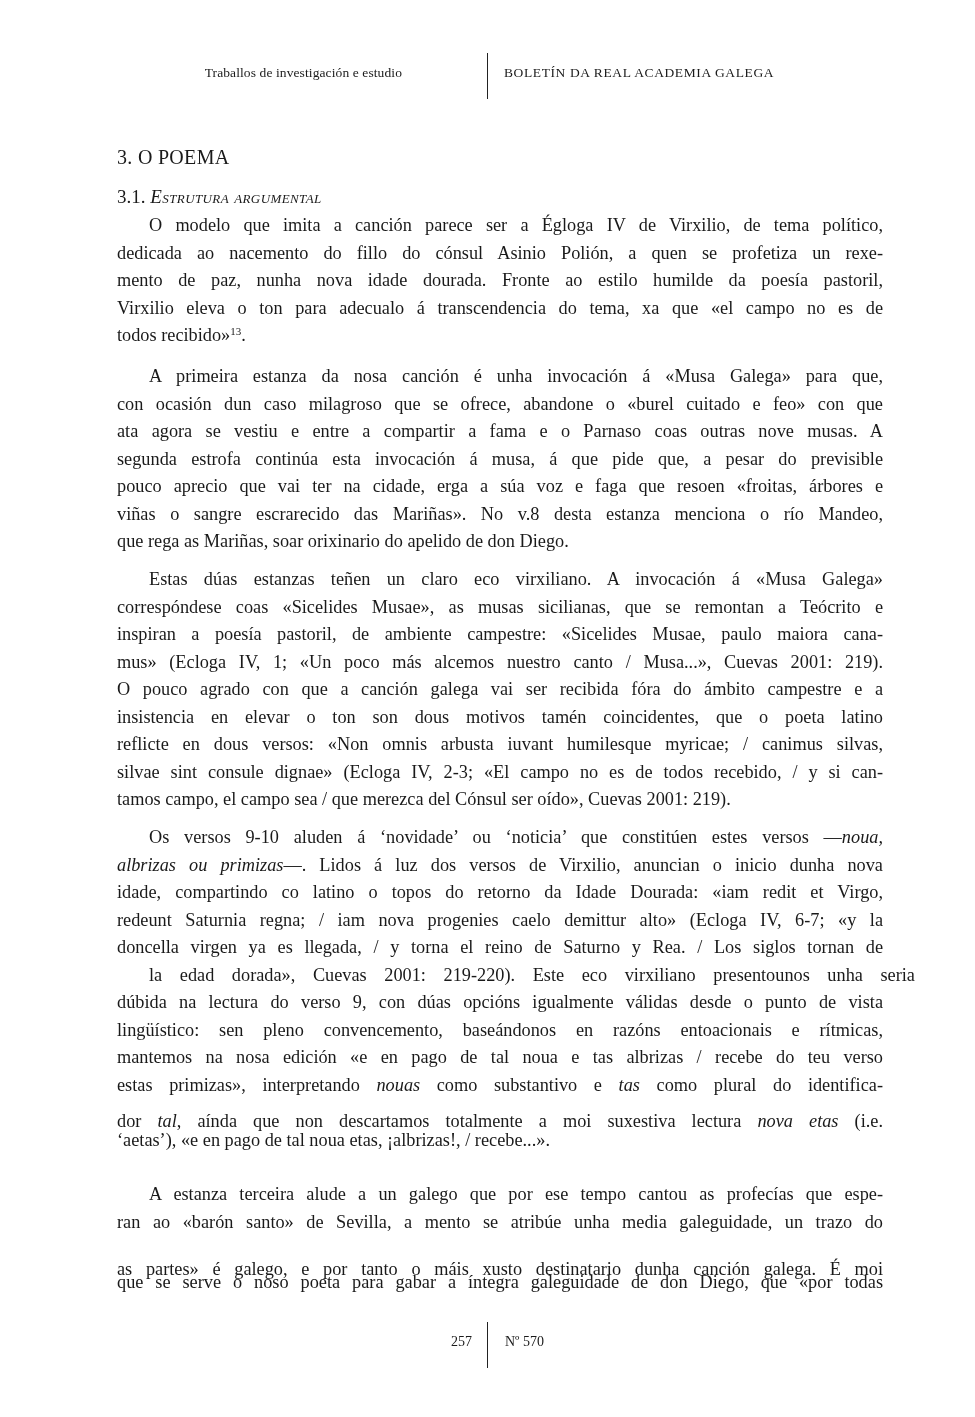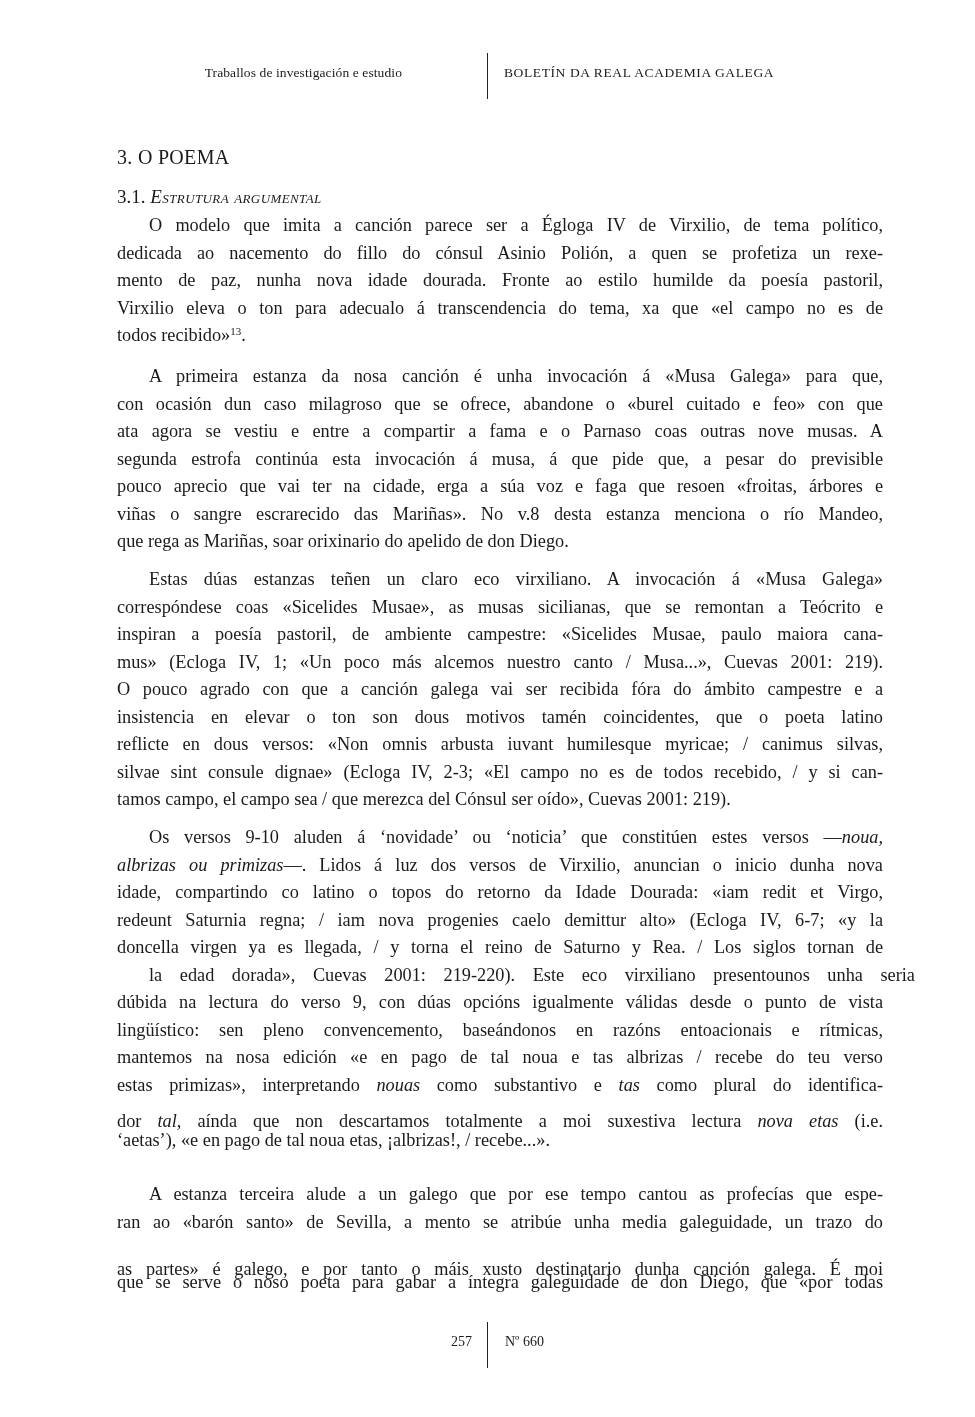--- a/index.html
+++ b/index.html
@@ -89,14 +89,14 @@
 <div class="text-block" style="top:1181px;">
   <div class="line indent" style="top:0px;">A estanza terceira alude a un galego que por ese tempo cantou as profecías que espe-</div>
   <div class="line" style="top:27.5px;">ran ao «barón santo» de Sevilla, a mento se atribúe unha media galeguidade, un trazo do</div>
   <div class="line" style="top:43px;margin-top:45px;">que se serve o noso poeta para gabar a íntegra galeguidade de don Diego, que «por todas</div>
   <div class="line" style="top:75px;">as partes» é galego, e por tanto o máis xusto destinatario dunha canción galega. É moi</div>
 </div>
 
 <div class="folio">
   <span class="folio-left">257</span>
   <span class="folio-divider"></span>
-  <span class="folio-right">Nº 660</span>
+  <span class="folio-right">Nº 570</span>
 </div>
 
 </body></html>

